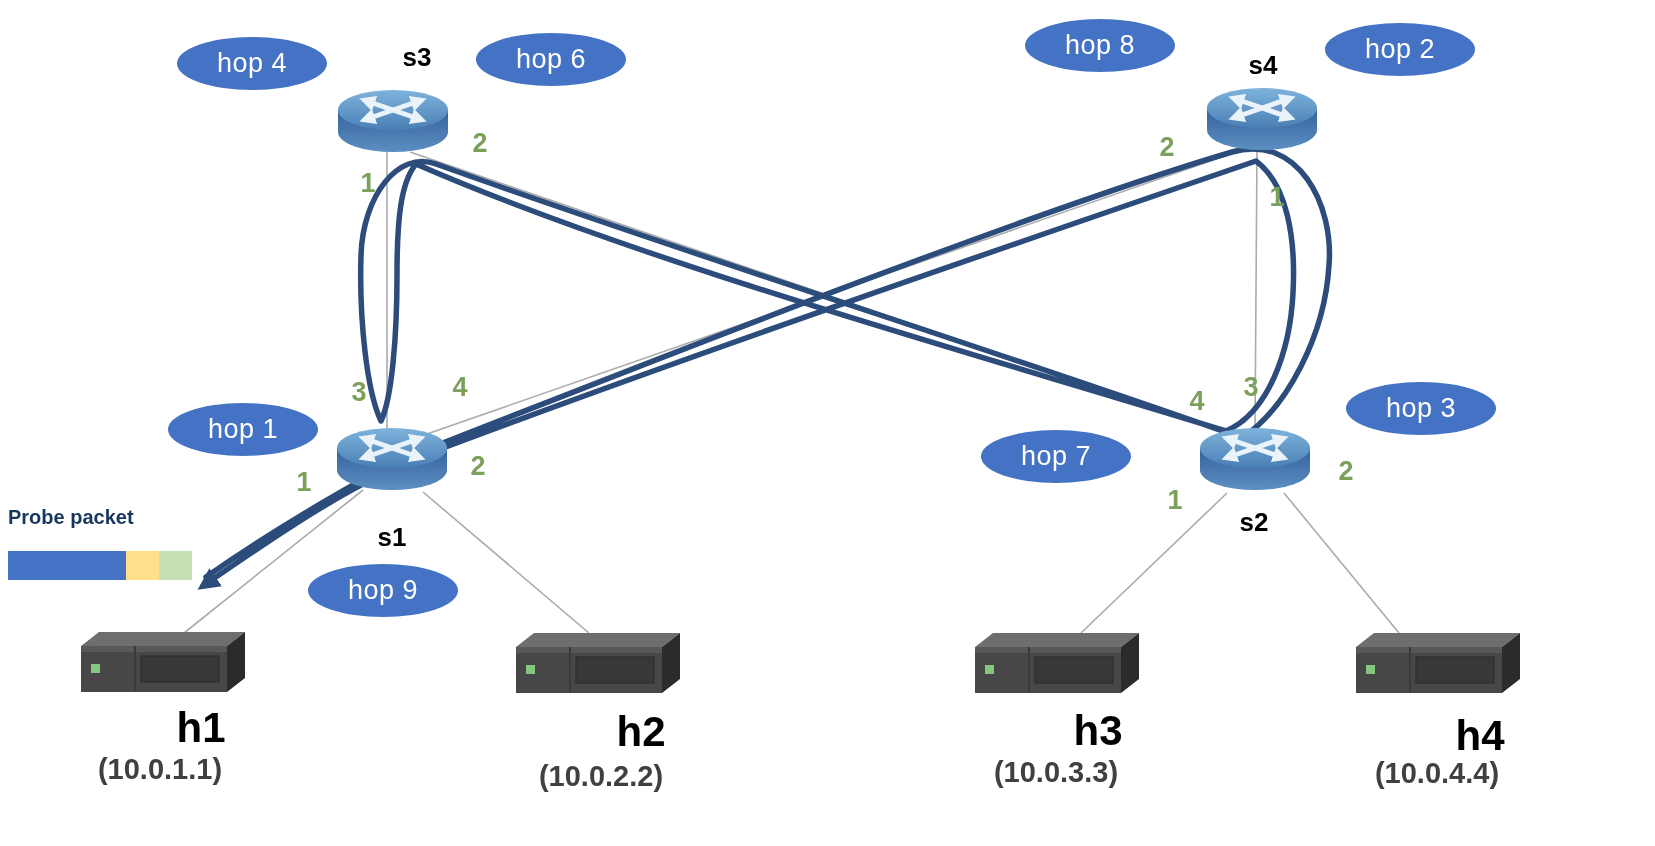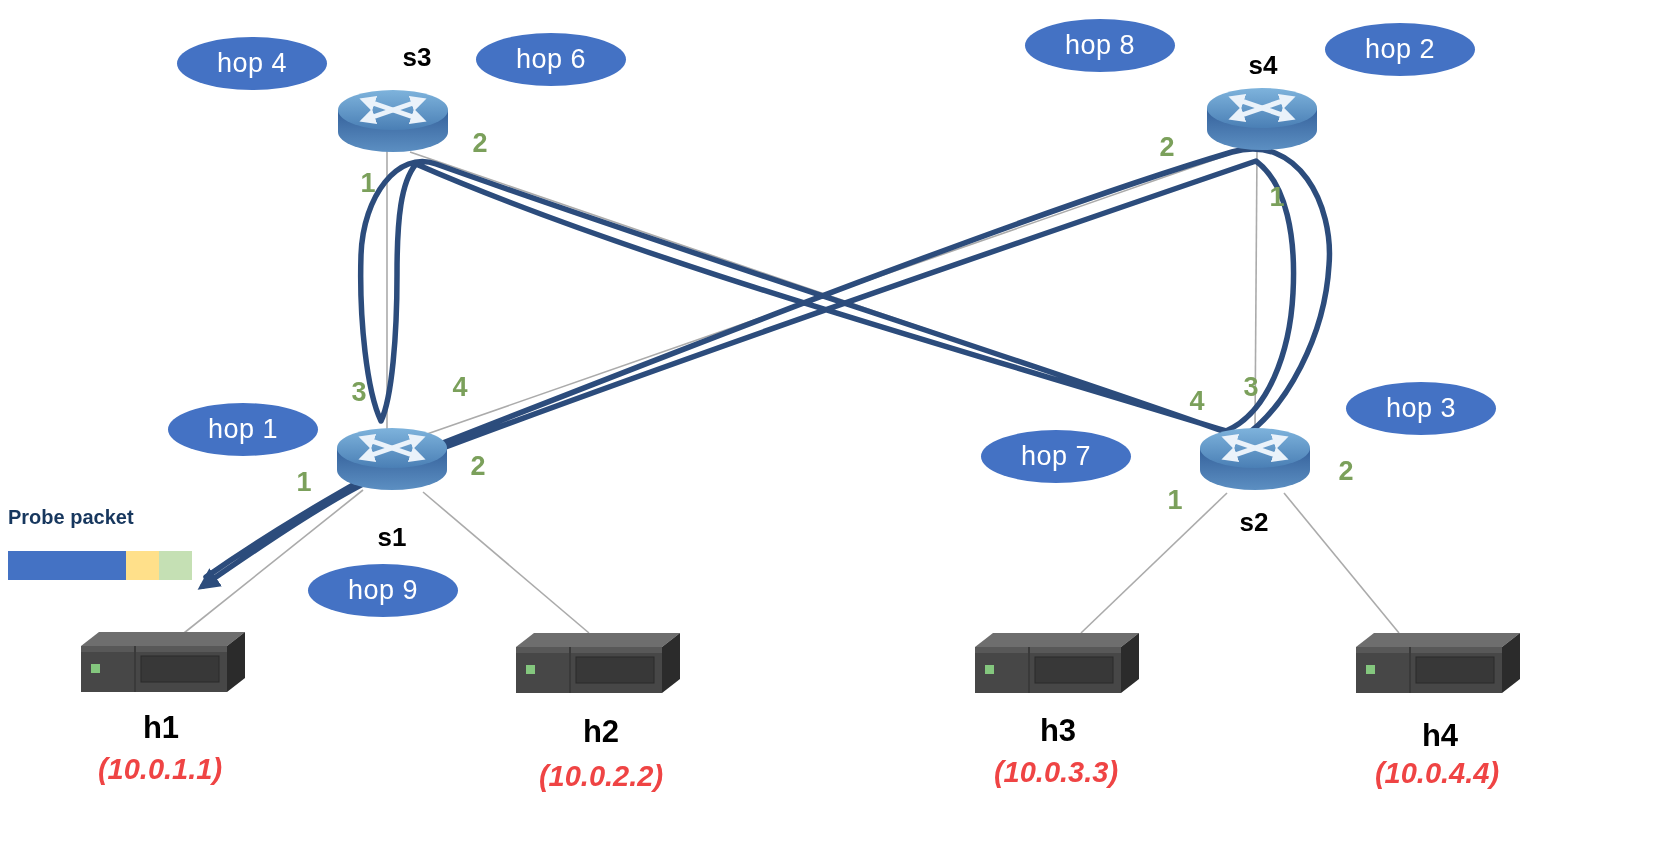--- a/index.html
+++ b/index.html
@@ -36,28 +36,28 @@
   #lbl-s2 {left:1254px; top:522px;}
 
   
   .host-icon { position:absolute; width:170px; height:64px; }
   #host-h1 {left:77px;  top:630px;}
   #host-h2 {left:512px; top:631px;}
   #host-h3 {left:971px; top:631px;}
   #host-h4 {left:1352px; top:631px;}
 
   .host-label { position:absolute; transform:translate(-50%,-50%); font-weight:bold;
-                font-size:31px; color:#000; }
+                font-size:42px; color:#000;margin-left:40px; }
   #hlbl-h1 {left:161px;  top:728px;}
   #hlbl-h2 {left:601px;  top:732px;}
   #hlbl-h3 {left:1058px; top:731px;}
   #hlbl-h4 {left:1440px; top:736px;}
 
   .host-ip { position:absolute; transform:translate(-50%,-50%); font-weight:bold;
-             font-size:29px; color:#ef4444;font-style:italic; }
+             font-size:29px; color:#404040; }
   #hip-h1 {left:160px;  top:769px;}
   #hip-h2 {left:601px;  top:776px;}
   #hip-h3 {left:1056px; top:772px;}
   #hip-h4 {left:1437px; top:773px;}
 
   
   .port { position:absolute; transform:translate(-50%,-50%); font-weight:bold;
           font-size:27px; color:var(--port-label,#7BA05B); }
   #port-s3-2 {left:480px;  top:143px;}
   #port-s3-1 {left:368px;  top:183px;}

